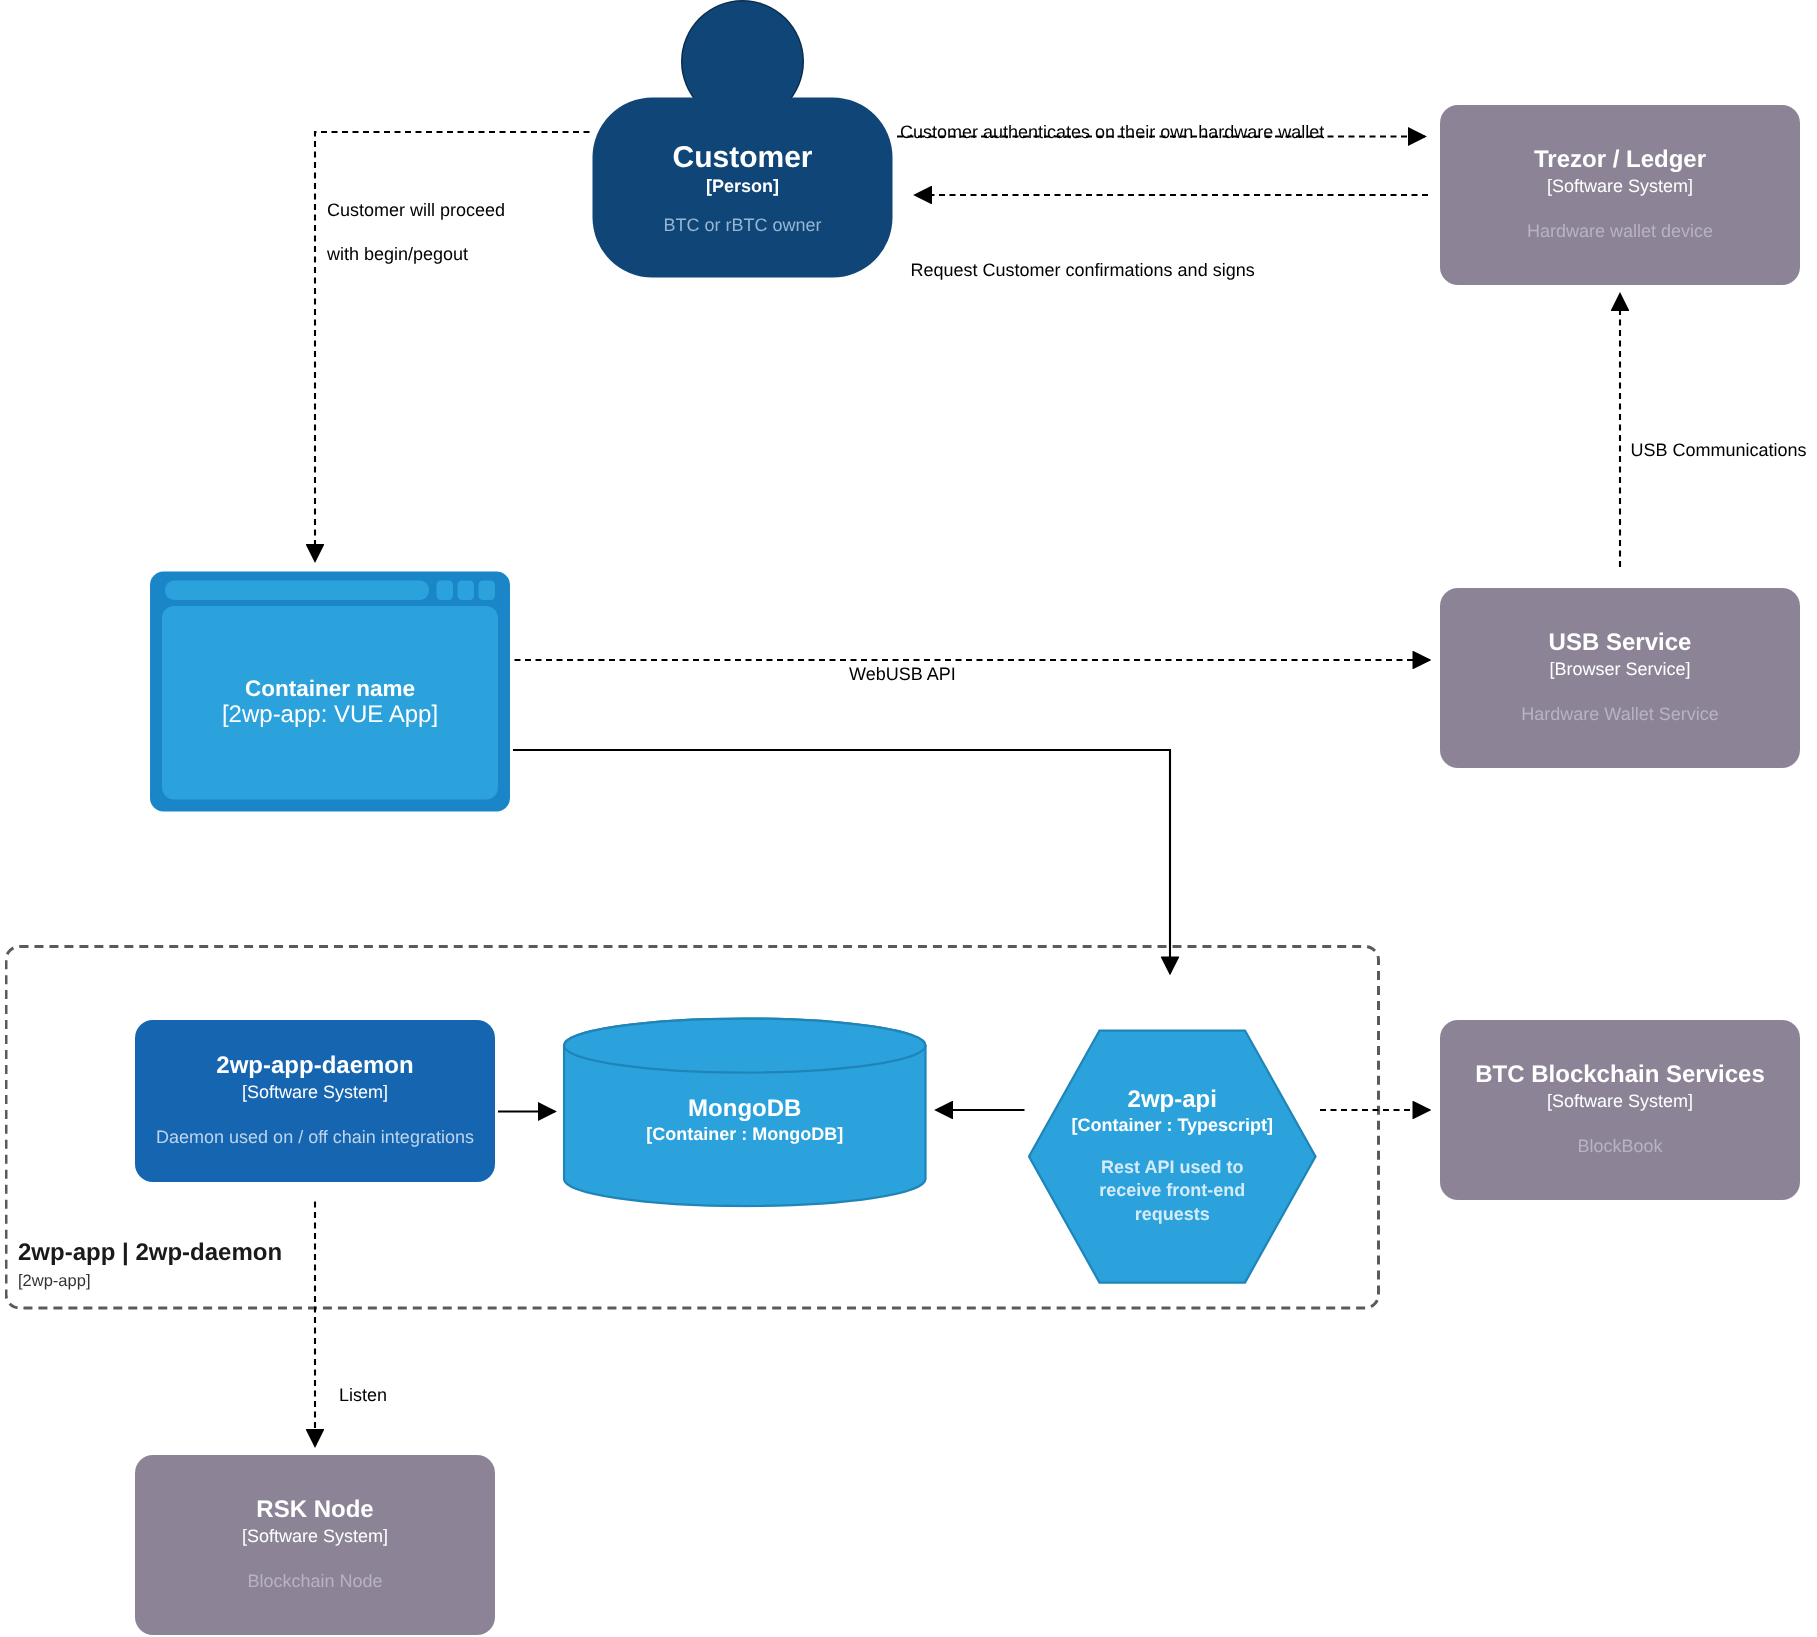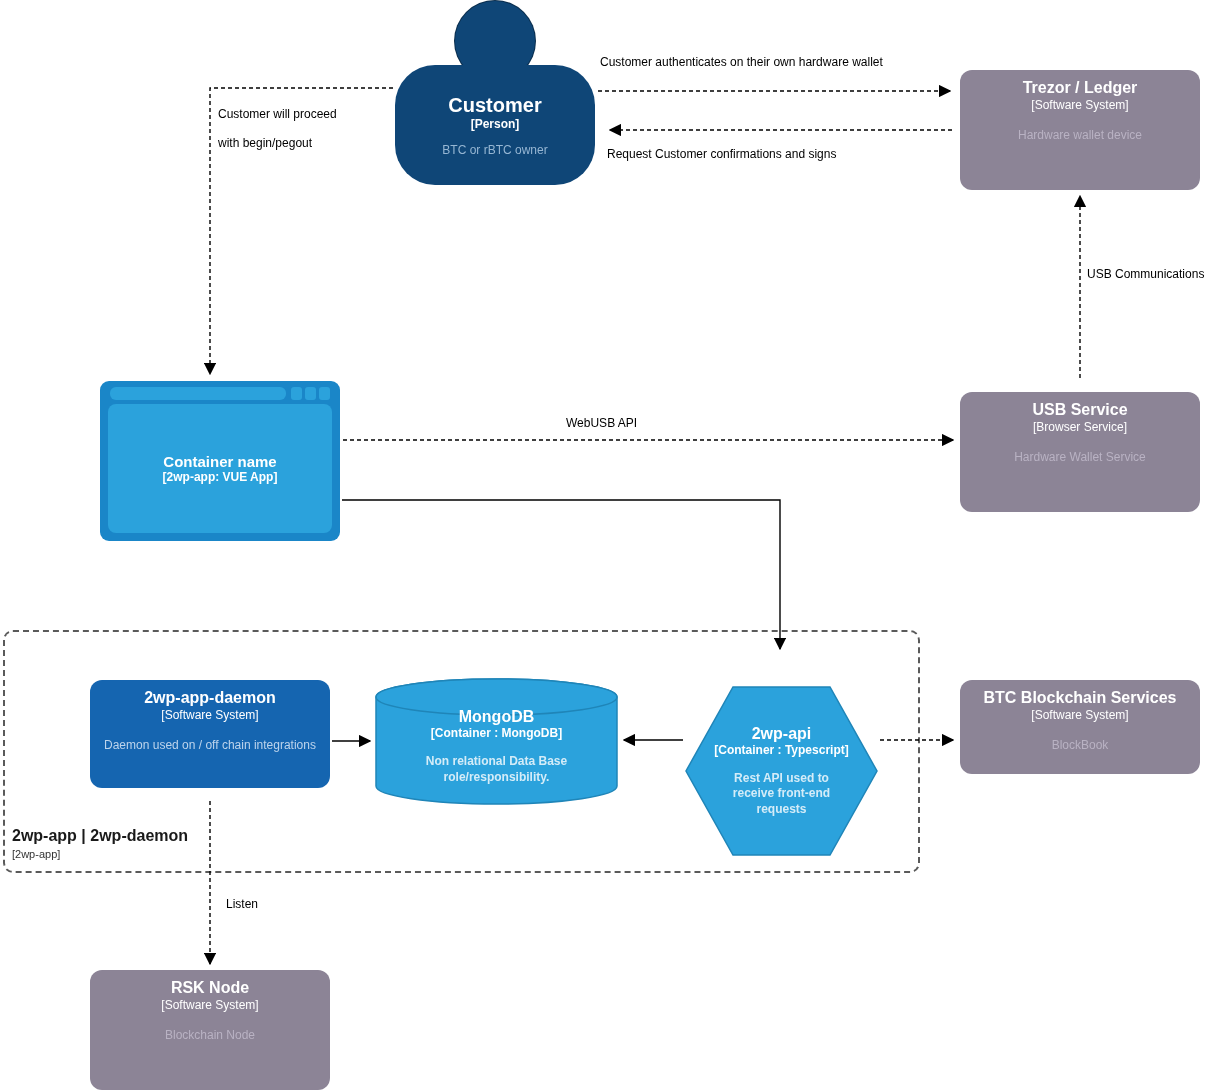--- a/index.html
+++ b/index.html
@@ -10,25 +10,25 @@
   svg.overlay{position:absolute;left:0;top:0;width:1211px;height:1091px;z-index:1;}
   .conn{fill:none;stroke:#000000;stroke-width:1.4;}
   .conn.dashed{stroke-dasharray:4 3;}
 
   .boundary{
     position:absolute;border:2px dashed #5a5a5a;border-radius:10px;z-index:0;box-sizing:border-box;
   }
   .boundary-title{position:absolute;font-size:16px;font-weight:bold;color:#1a1a1a;z-index:2;}
   .boundary-sub{position:absolute;font-size:11px;color:#333;z-index:2;}
 
-  .edge-label{position:absolute;font-size:12px;color:#000;z-index:2;white-space:nowrap;}
+  .edge-label{position:absolute;font-size:12px;color:#000;z-index:2;white-space:nowrap;margin-top:26px;}
 
   .node{
     position:absolute;z-index:3;border-radius:12px;color:#fff;text-align:center;
-    display:flex;flex-direction:column;justify-content:flex-start;align-items:center;
+    display:flex;flex-direction:column;justify-content:center;align-items:center;
     box-sizing:border-box;padding:8px 14px;
   }
   .node .title{font-size:16px;font-weight:bold;line-height:1.25;}
   .node .subtitle{font-size:12px;line-height:1.3;}
   .node .desc{font-size:12px;margin-top:14px;line-height:1.3;}
 
   .ext .desc{color:#b9b2c3;}
 
   
   .person{position:absolute;z-index:3;}
@@ -48,21 +48,21 @@
   
   .browser{position:absolute;z-index:3;border-radius:9px;box-sizing:border-box;}
   .browser .addr-bar{position:absolute;left:10px;top:6px;width:176px;height:13px;border-radius:6px;}
   .browser .wbtn{position:absolute;top:6px;width:11px;height:13px;border-radius:3px;}
   .browser .browser-body{
     position:absolute;left:8px;top:23px;width:224px;height:129px;border-radius:8px;
     color:#fff;text-align:left;display:flex;flex-direction:column;justify-content:center;align-items:center;
     box-sizing:border-box;padding:12px 8px;
   }
   .browser .title{font-size:15px;font-weight:bold;}
-  .browser .subtitle{font-size:12px;font-weight:bold;}
+  .browser .subtitle{font-size:16px;font-weight:normal;}
   .browser .desc{font-size:12px;font-weight:bold;margin-top:14px;color:#d4ecf8;line-height:1.3;}
 
   
   .shapewrap{position:absolute;z-index:3;}
   .shapewrap svg.shape{position:absolute;left:0;top:0;width:100%;height:100%;}
   .shape-text{
     position:relative;width:100%;height:100%;color:#fff;text-align:center;
     display:flex;flex-direction:column;justify-content:center;align-items:center;box-sizing:border-box;
   }
   .shape-text .title{font-size:16px;font-weight:bold;}
@@ -147,36 +147,35 @@
   </div>
 
   <div class="shapewrap cyl" style="left:375px;top:678px;width:243px;height:127px">
     <svg class="shape" viewBox="0 0 243 127" preserveAspectRatio="none">
       <path d="M1 19 A120.5 18 0 0 1 242 19 V108 A120.5 18 0 0 1 1 108 Z" stroke="#1f85b8" stroke-width="1.5" fill="#2ba2dc"></path>
       <ellipse cx="121.5" cy="19" rx="120.5" ry="18" stroke="#1f85b8" stroke-width="1.5" fill="#2ba2dc"></ellipse>
     </svg>
     <div class="shape-text">
       <div class="title">MongoDB</div>
       <div class="subtitle">[Container : MongoDB]</div>
-      <div class="desc">Non relational Data Base role/responsibility.</div>
     </div>
   </div>
 
   <div class="shapewrap hex" style="left:685px;top:686px;width:193px;height:170px">
     <svg class="shape" viewBox="0 0 193 170" preserveAspectRatio="none">
       <path d="M48 1 H145 L192 85 L145 169 H48 L1 85 Z" stroke="#1f85b8" stroke-width="1.5" fill="#2ba2dc"></path>
     </svg>
     <div class="shape-text">
       <div class="title">2wp-api</div>
       <div class="subtitle">[Container : Typescript]</div>
       <div class="desc">Rest API used to receive front-end requests</div>
     </div>
   </div>
 
-  <div class="node ext" style="left: 960px; top: 680px; width: 240px; height: 94px; background-color: rgb(140, 132, 150);">
+  <div class="node ext" style="left: 960px; top: 680px; width: 240px; height: 120px; background-color: rgb(140, 132, 150);">
     <div class="title">BTC Blockchain Services</div>
     <div class="subtitle">[Software System]</div>
     <div class="desc">BlockBook</div>
   </div>
 
   <div class="node ext" style="left: 90px; top: 970px; width: 240px; height: 120px; background-color: rgb(140, 132, 150);">
     <div class="title">RSK Node</div>
     <div class="subtitle">[Software System]</div>
     <div class="desc">Blockchain Node</div>
   </div>

